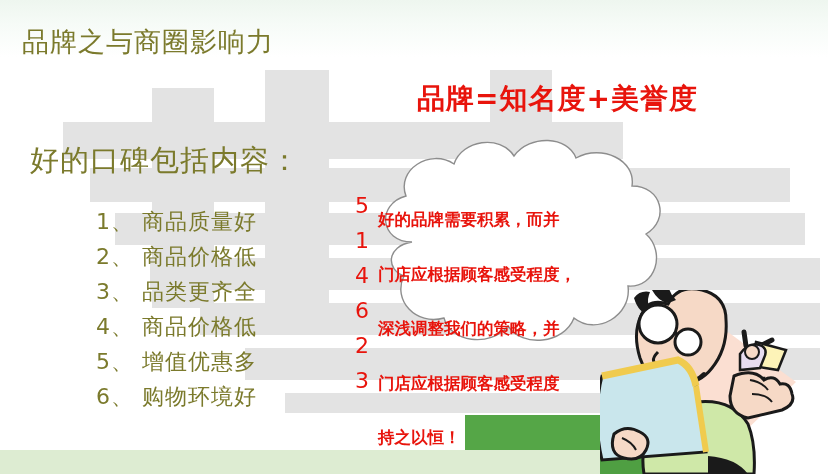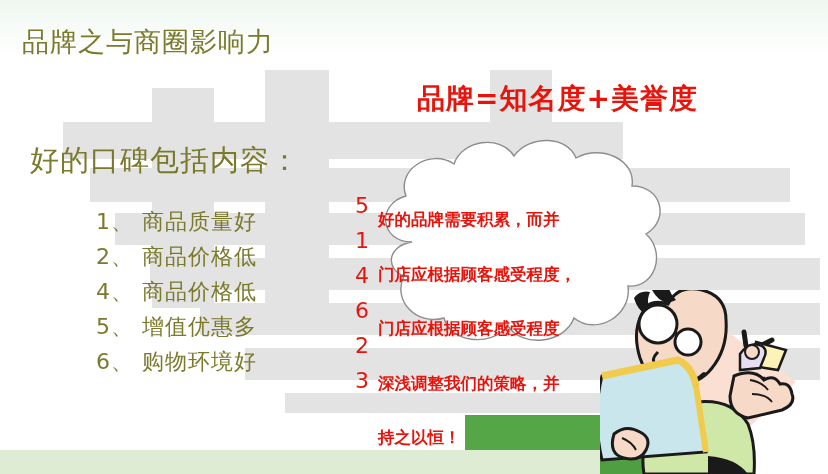--- a/index.html
+++ b/index.html
@@ -172,20 +172,23 @@
   <div id="list-heading">好的口碑包括内容：</div>
 
   <ul id="reputation-list">
     <li>
       <span class="idx">1、</span><span class="txt">商品质量好</span>
     </li>
     <li>
       <span class="idx">2、</span><span class="txt">商品价格低</span>
     </li>
     <li>
+      <span class="idx">3、</span><span class="txt">品类更齐全</span>
+    </li>
+    <li>
       <span class="idx">4、</span><span class="txt">商品价格低</span>
     </li>
     <li>
       <span class="idx">5、</span><span class="txt">增值优惠多</span>
     </li>
     <li>
       <span class="idx">6、</span><span class="txt">购物环境好</span>
     </li>
   </ul>
 
@@ -194,18 +197,18 @@
     <div>1</div>
     <div>4</div>
     <div>6</div>
     <div>2</div>
     <div>3</div>
   </div>
 
   <div id="cloud-note">
     <div>好的品牌需要积累，而并</div>
     <div>门店应根据顾客感受程度，</div>
+    <div>深浅调整我们的策略，并</div>
     <div>门店应根据顾客感受程度</div>
-    <div>深浅调整我们的策略，并</div>
     <div>持之以恒！</div>
   </div>
 
 </div>
 
 </body></html>

